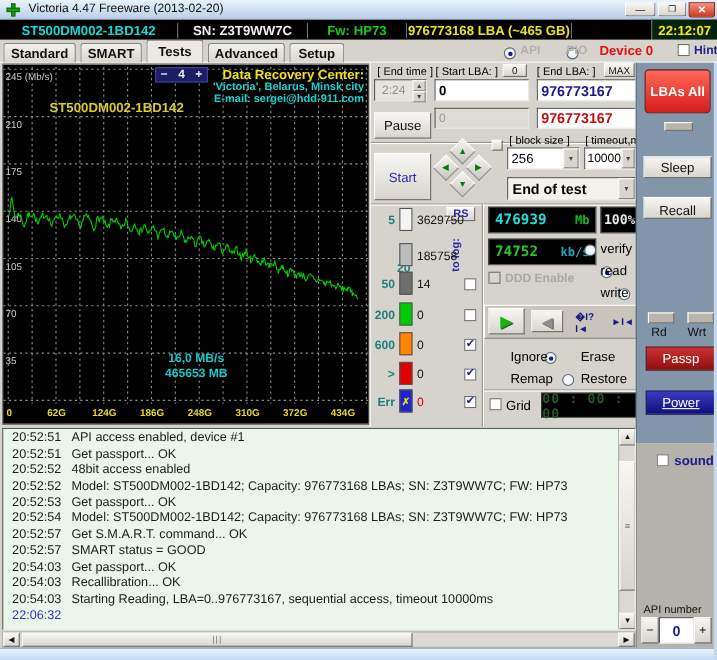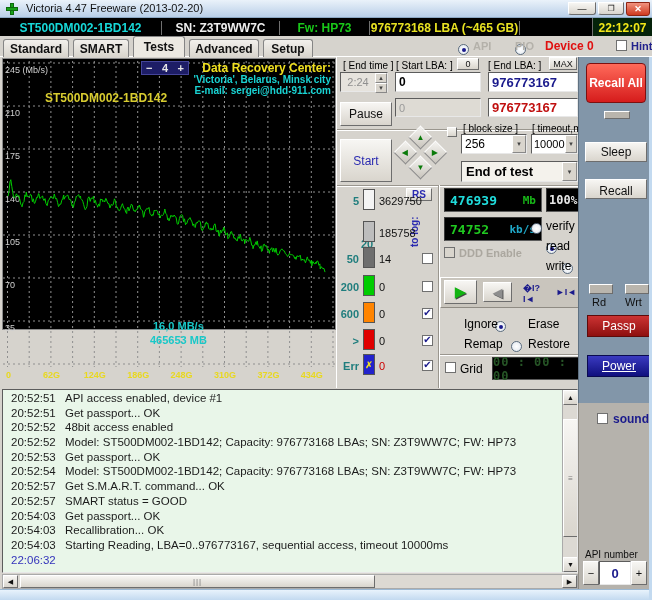--- a/index.html
+++ b/index.html
@@ -75,21 +75,21 @@
       </div>
     <span class="abs radio sel" style="left:458px;top:5px;"></span>
     <span class="abs" style="left:473px;top:4px;font-size:11px;color:#b4b1aa;font-weight:bold;">API</span>
     <span class="abs radio" style="left:500px;top:5px;"></span>
     <span class="abs" style="left:515px;top:4px;font-size:11px;color:#b4b1aa;font-weight:bold;">PIO</span>
     <span class="abs" style="left:545px;top:3px;font-size:12px;font-weight:bold;color:#e01010;">Device 0</span>
     <span class="abs cb" style="left:616px;top:4px;"></span>
     <span class="abs" style="left:631px;top:4px;font-size:11px;font-weight:bold;color:#22228c;">Hints</span>
   </div>
 
-  <div class="abs" style="left:2px;top:58px;width:334px;height:272px;background:#000;border:1px solid #8a8a8a;">
+  <div class="abs" style="left:2px;top:58px;width:334px;height:328px;background:#000;border:1px solid #8a8a8a;">
     <svg id="graph-svg" width="332" height="326" style="position:absolute;left:0;top:0;">
         <line x1="0" y1="4" x2="332" y2="4" stroke="#8f8f8f" stroke-width="1" stroke-dasharray="2,3"></line>
         <line x1="0" y1="47" x2="332" y2="47" stroke="#8f8f8f" stroke-width="1" stroke-dasharray="2,3"></line>
         <line x1="0" y1="90" x2="332" y2="90" stroke="#8f8f8f" stroke-width="1" stroke-dasharray="2,3"></line>
         <line x1="0" y1="133" x2="332" y2="133" stroke="#8f8f8f" stroke-width="1" stroke-dasharray="2,3"></line>
         <line x1="0" y1="176" x2="332" y2="176" stroke="#8f8f8f" stroke-width="1" stroke-dasharray="2,3"></line>
         <line x1="0" y1="219" x2="332" y2="219" stroke="#8f8f8f" stroke-width="1" stroke-dasharray="2,3"></line>
         <line x1="0" y1="262" x2="332" y2="262" stroke="#8f8f8f" stroke-width="1" stroke-dasharray="2,3"></line>
         <line x1="0" y1="305" x2="332" y2="305" stroke="#8f8f8f" stroke-width="1" stroke-dasharray="2,3"></line>
         <line x1="4.5" y1="2" x2="4.5" y2="308" stroke="#8f8f8f" stroke-width="1" stroke-dasharray="2,3"></line>
@@ -291,21 +291,21 @@
 
     <span class="abs cb" style="left:108px;top:305px;"></span>
     <span class="abs" style="left:123px;top:305px;font-size:12px;">Grid</span>
     <div class="abs lcd" style="left:155px;top:300px;width:87px;height:23px;justify-content:center;">
       <span class="seg7" style="color:#265526;font-size:12px;">00 : 00 : 00</span>
     </div>
   </div>
 
   <div class="abs" style="left:578px;top:57px;width:71px;height:346px;background:#8296a9;border-left:1px solid #5f7182;">
     <div class="abs" style="left:7px;top:6px;width:60px;height:40px;background:linear-gradient(#ff6a5a,#d61c1c);border:1px solid #7d1010;border-radius:4px;color:#fff;font-weight:bold;font-size:12px;display:flex;align-items:center;justify-content:center;">
-      <span>Recall All</span>
+      <span>LBAs All</span>
     </div>
     <div class="abs btn" style="left:25px;top:54px;width:26px;height:8px;background:#b9b5ad;"></div>
     <div class="abs btn" style="left:6px;top:85px;width:62px;height:20px;font-size:12px;">
       <span>Sleep</span>
     </div>
     <div class="abs btn" style="left:6px;top:122px;width:62px;height:20px;font-size:12px;align-items:flex-end;">
       <span>Recall</span>
     </div>
     <div class="abs btn" style="left:10px;top:227px;width:24px;height:10px;background:#b9b5ad;"></div>
     <div class="abs btn" style="left:46px;top:227px;width:24px;height:10px;background:#b9b5ad;"></div>

